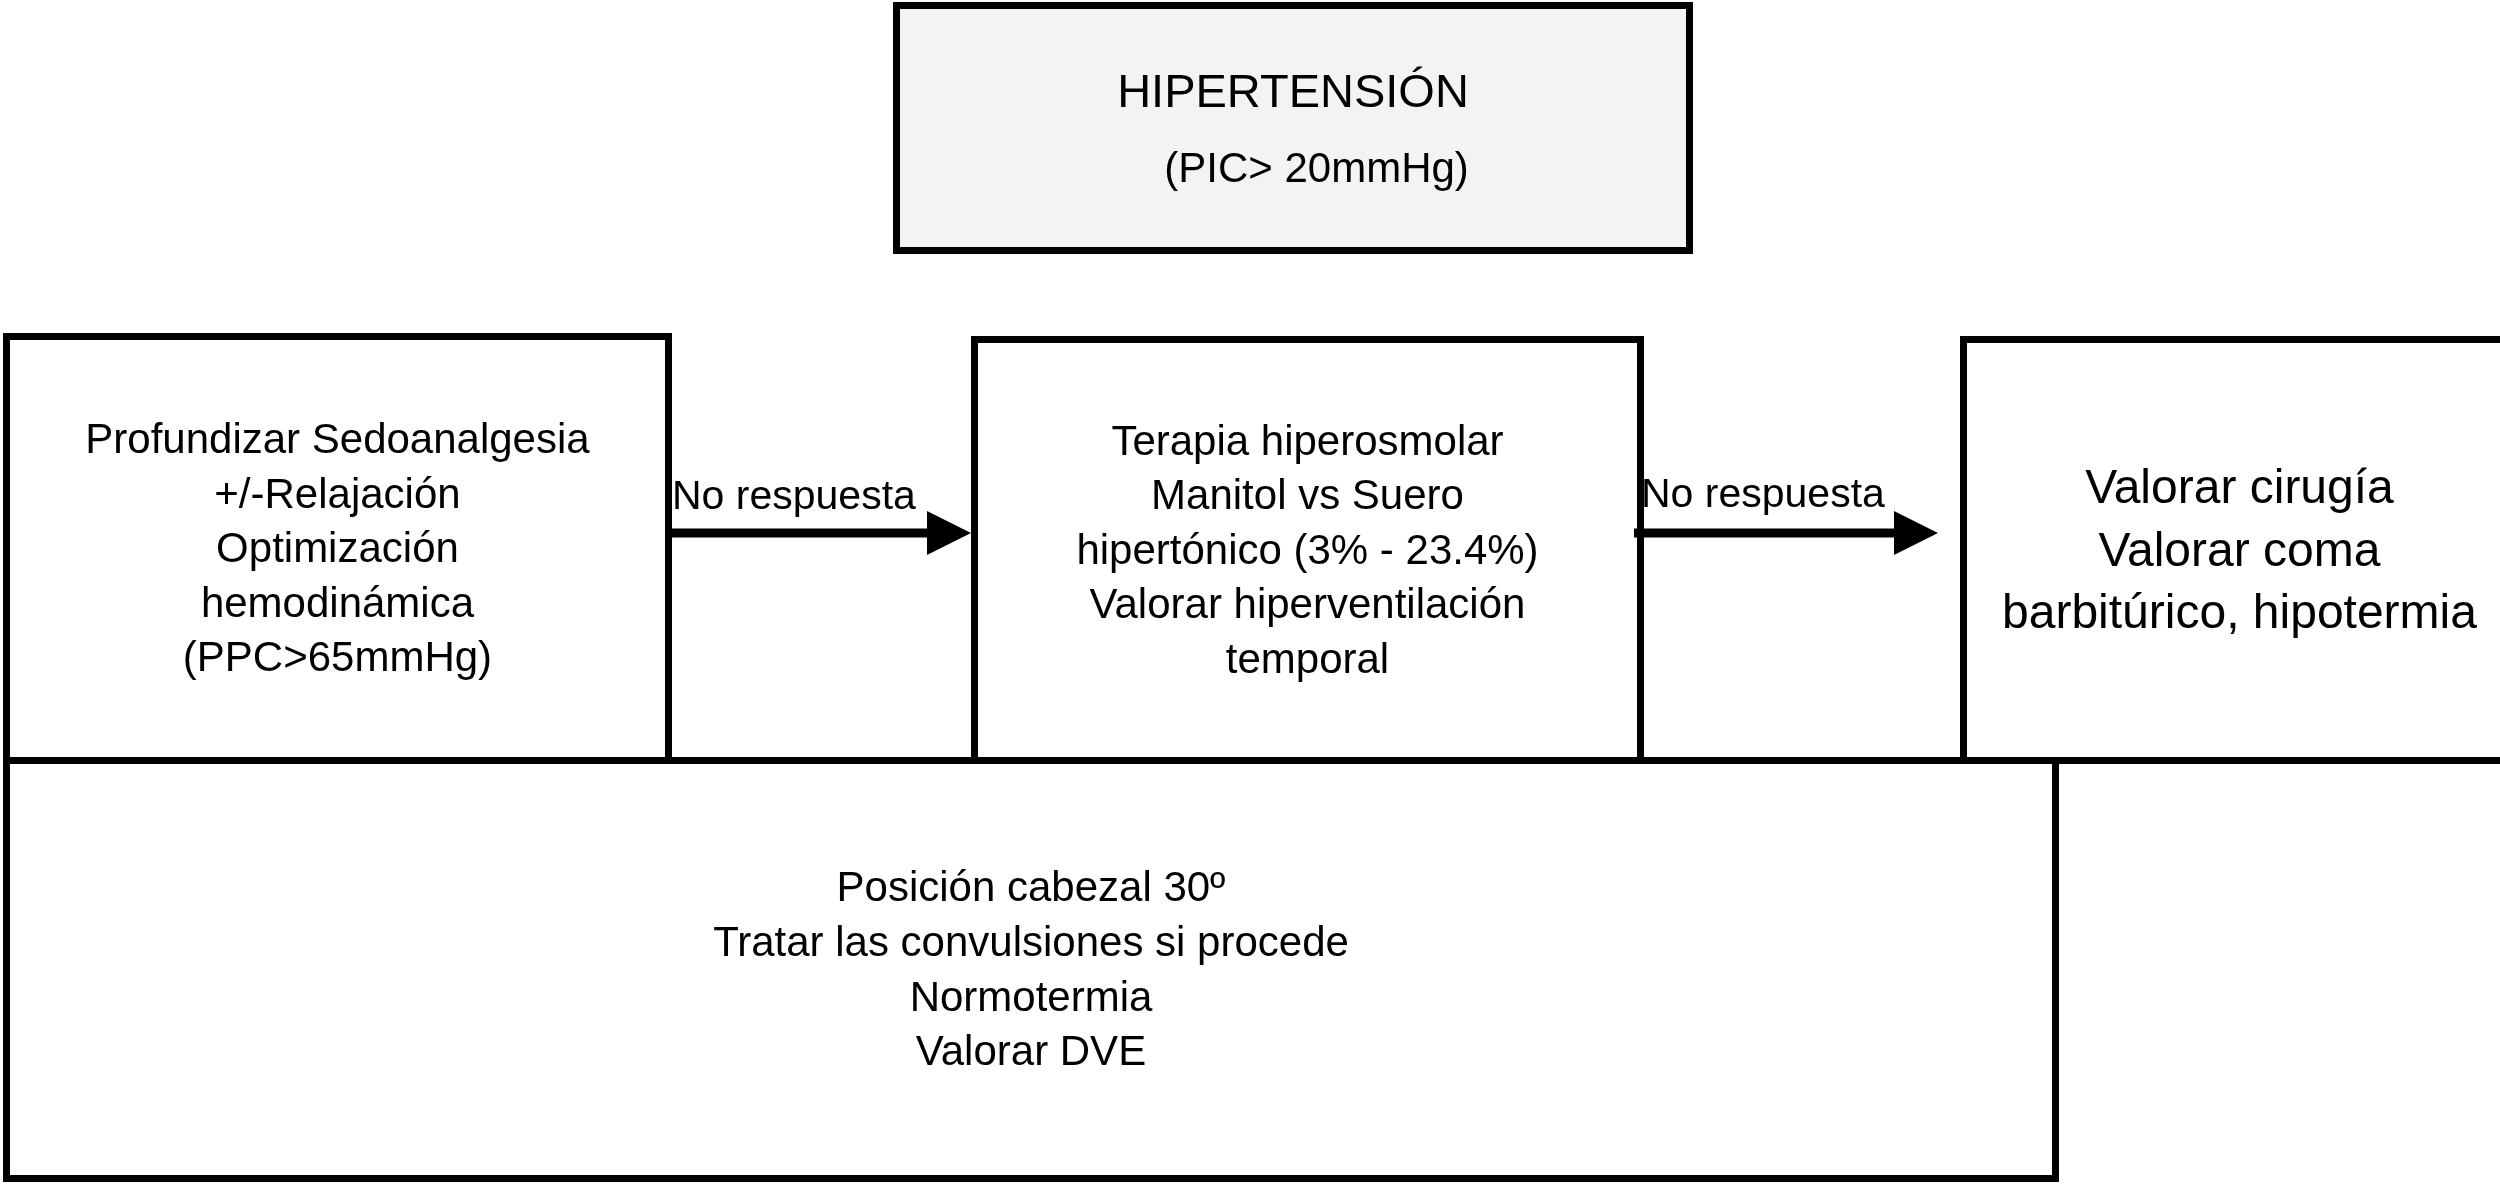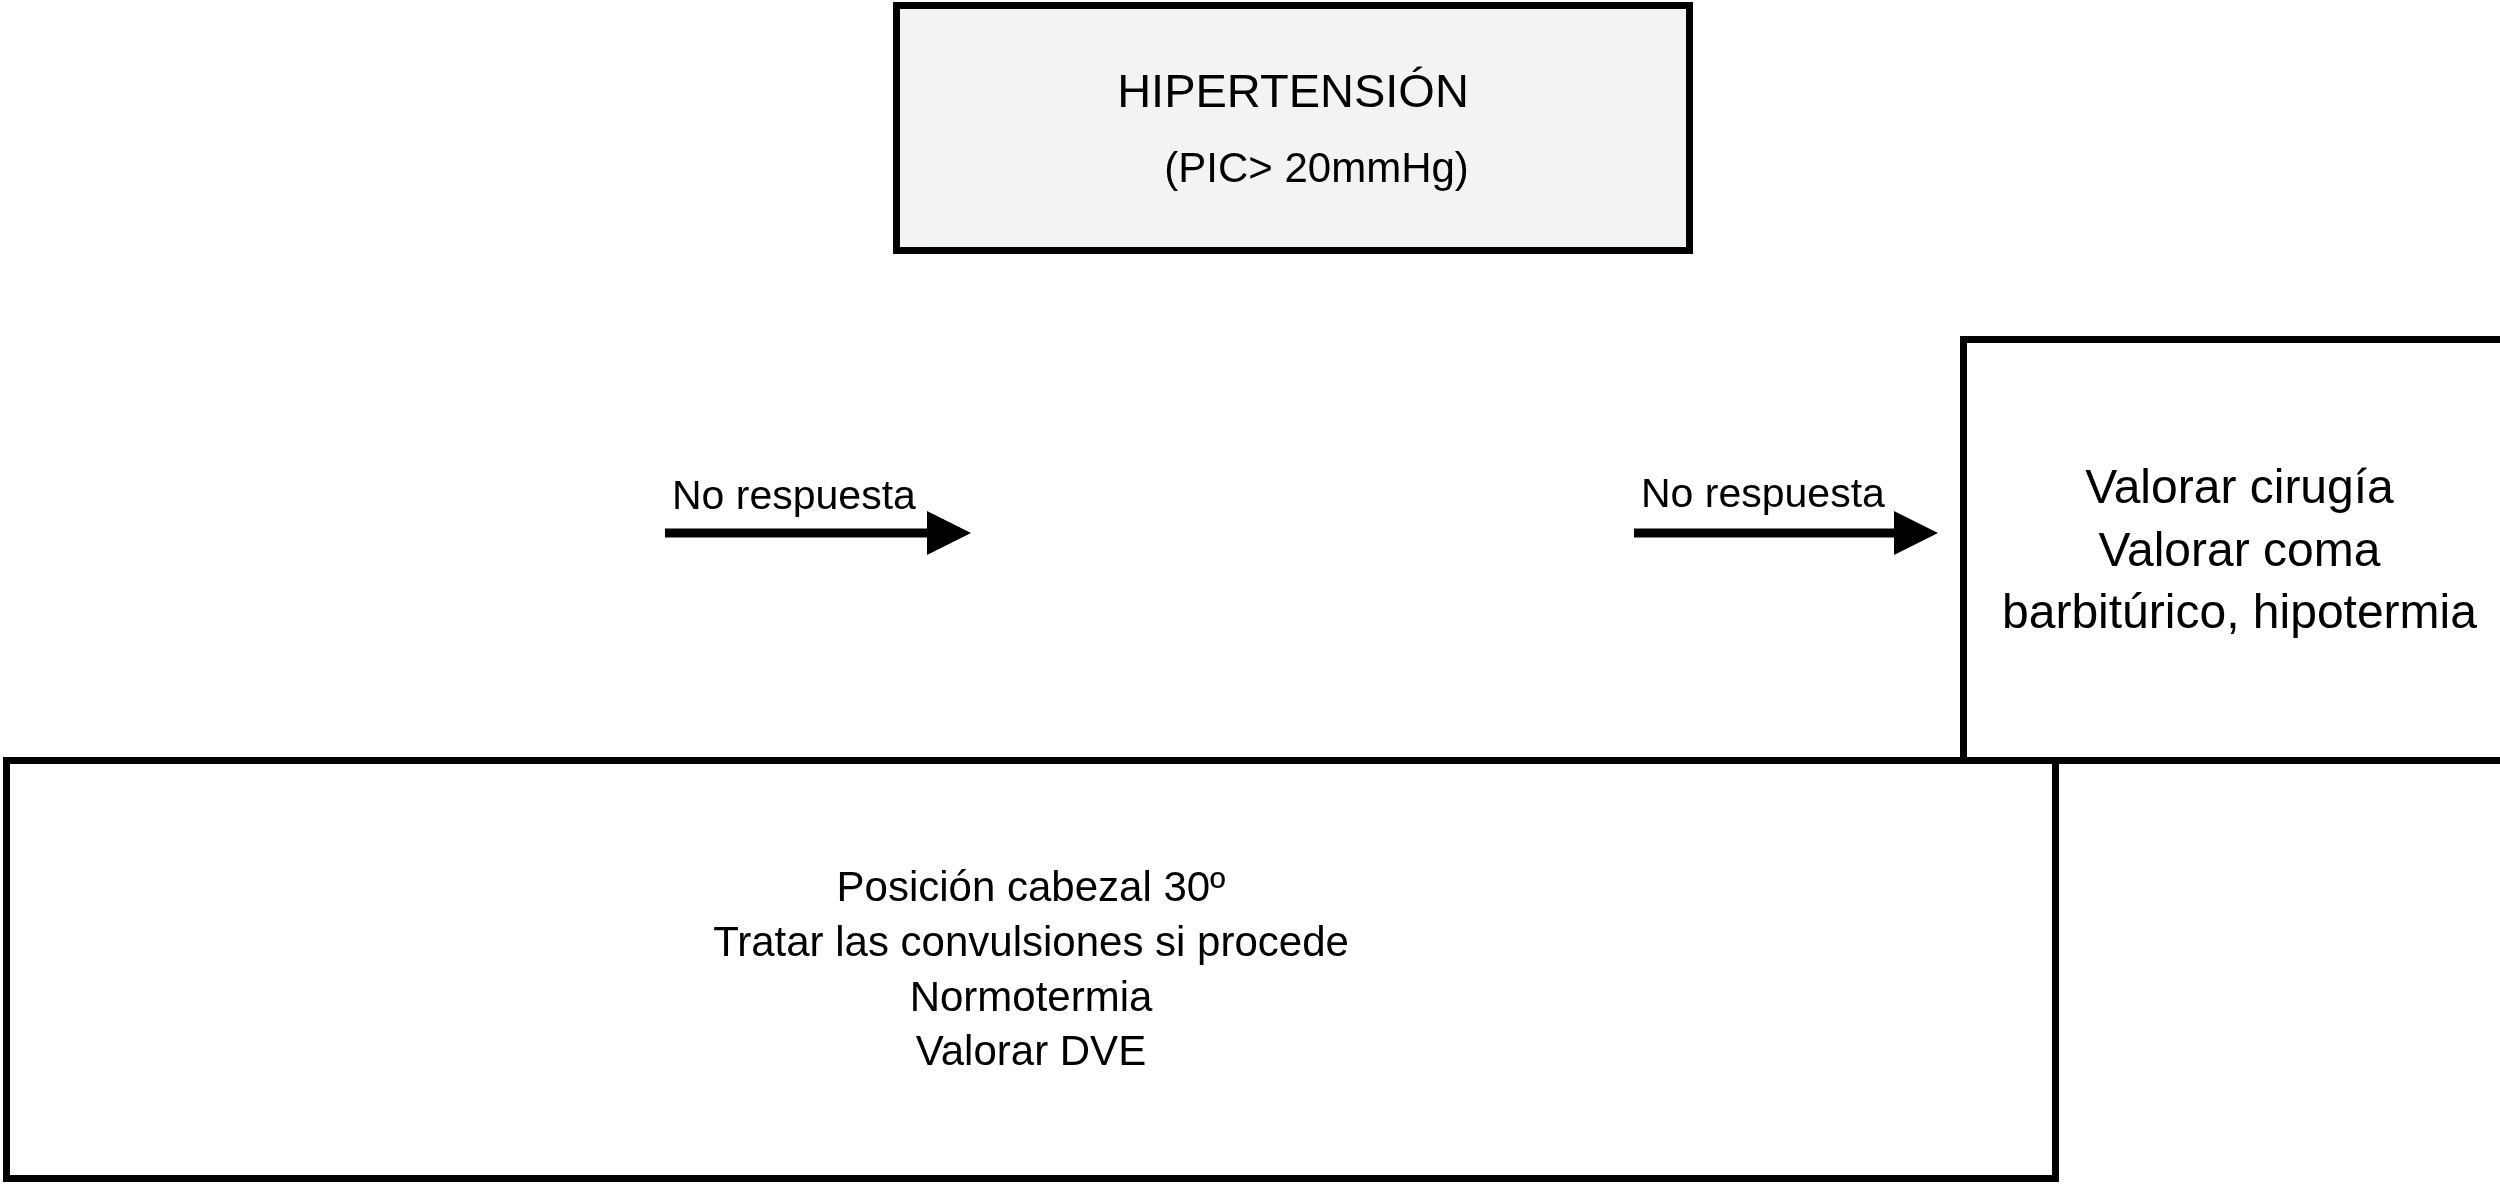--- a/index.html
+++ b/index.html
@@ -115,29 +115,43 @@
 
 <div id="canvas">
 
   <div class="node" id="node-title">
     <div>
       <span class="title-line-main">HIPERTENSIÓN</span>
       <span class="title-line-sub">(PIC&gt; 20mmHg)</span>
     </div>
   </div>
 
+  <div class="node" id="node-step1">
+    <span class="node-text">Profundizar Sedoanalgesia
++/-Relajación
+Optimización
+hemodinámica
+(PPC&gt;65mmHg)</span>
+  </div>
 
   <div class="connector" id="connector-1">
     <svg width="310" height="60" viewBox="0 0 310 60" aria-hidden="true">
       <line x1="0" y1="28" x2="272" y2="28" stroke="#000000" stroke-width="9"></line>
       <polygon points="262,6 306,28 262,50" fill="#000000"></polygon>
     </svg>
   </div>
   <span class="edge-label" id="edge-label-1">No respuesta</span>
 
+  <div class="node" id="node-step2">
+    <span class="node-text">Terapia hiperosmolar
+Manitol vs Suero
+hipertónico (3% - 23.4%)
+Valorar hiperventilación
+temporal</span>
+  </div>
 
   <div class="connector" id="connector-2">
     <svg width="310" height="60" viewBox="0 0 310 60" aria-hidden="true">
       <line x1="0" y1="28" x2="270" y2="28" stroke="#000000" stroke-width="9"></line>
       <polygon points="260,6 304,28 260,50" fill="#000000"></polygon>
     </svg>
   </div>
   <span class="edge-label" id="edge-label-2">No respuesta</span>
 
   <div class="node" id="node-step3">

